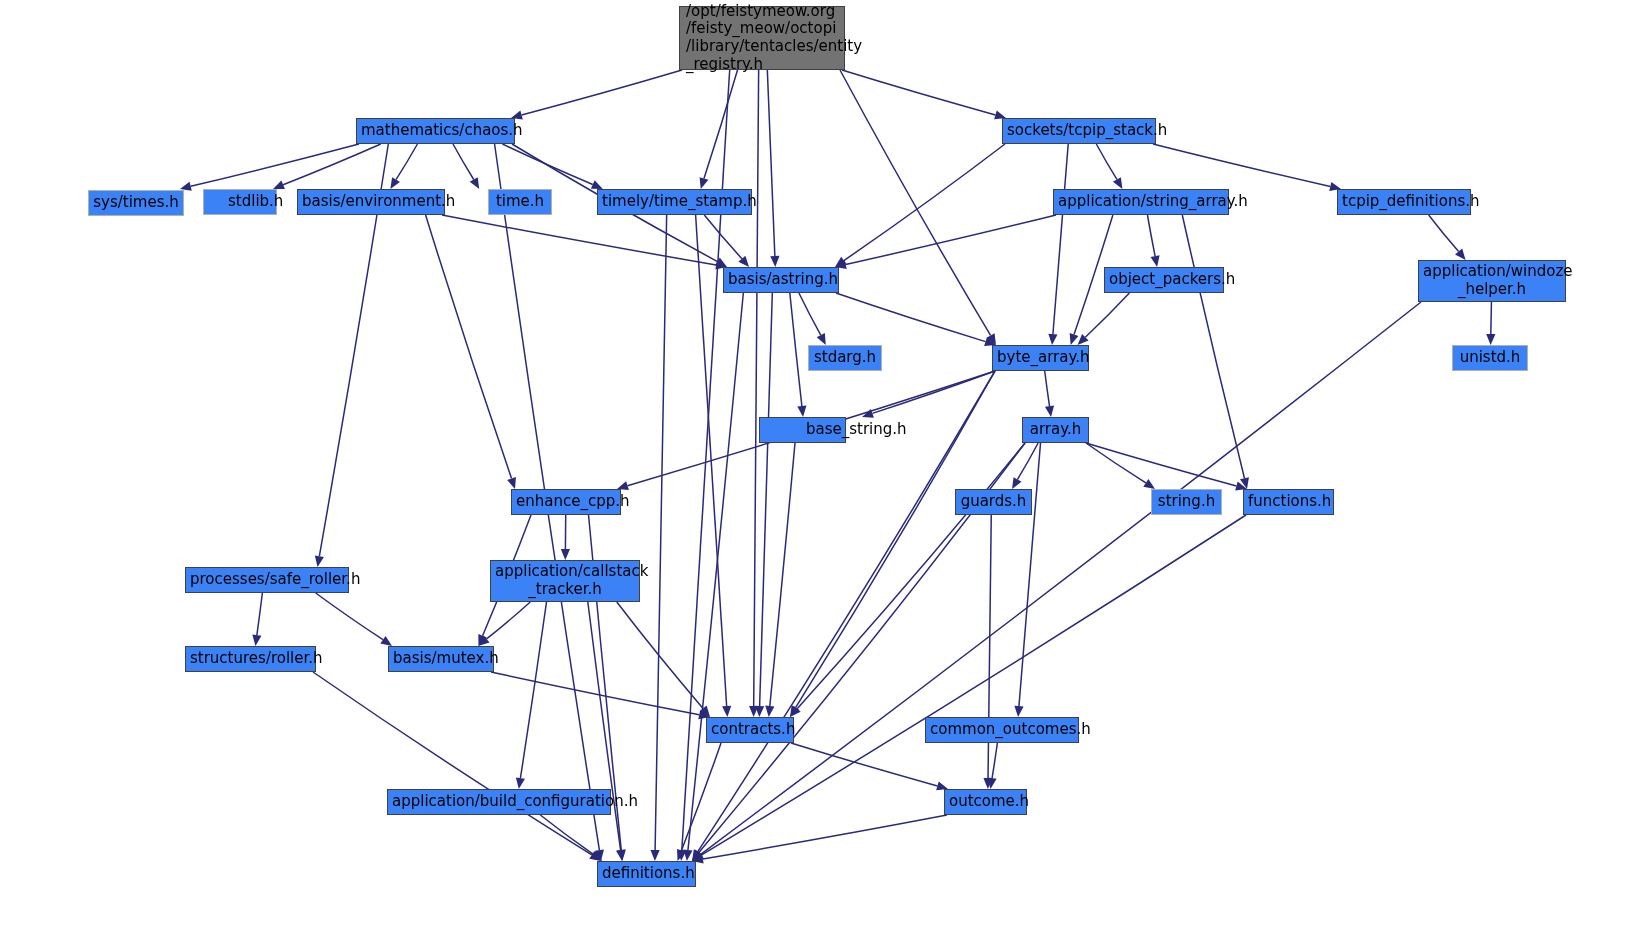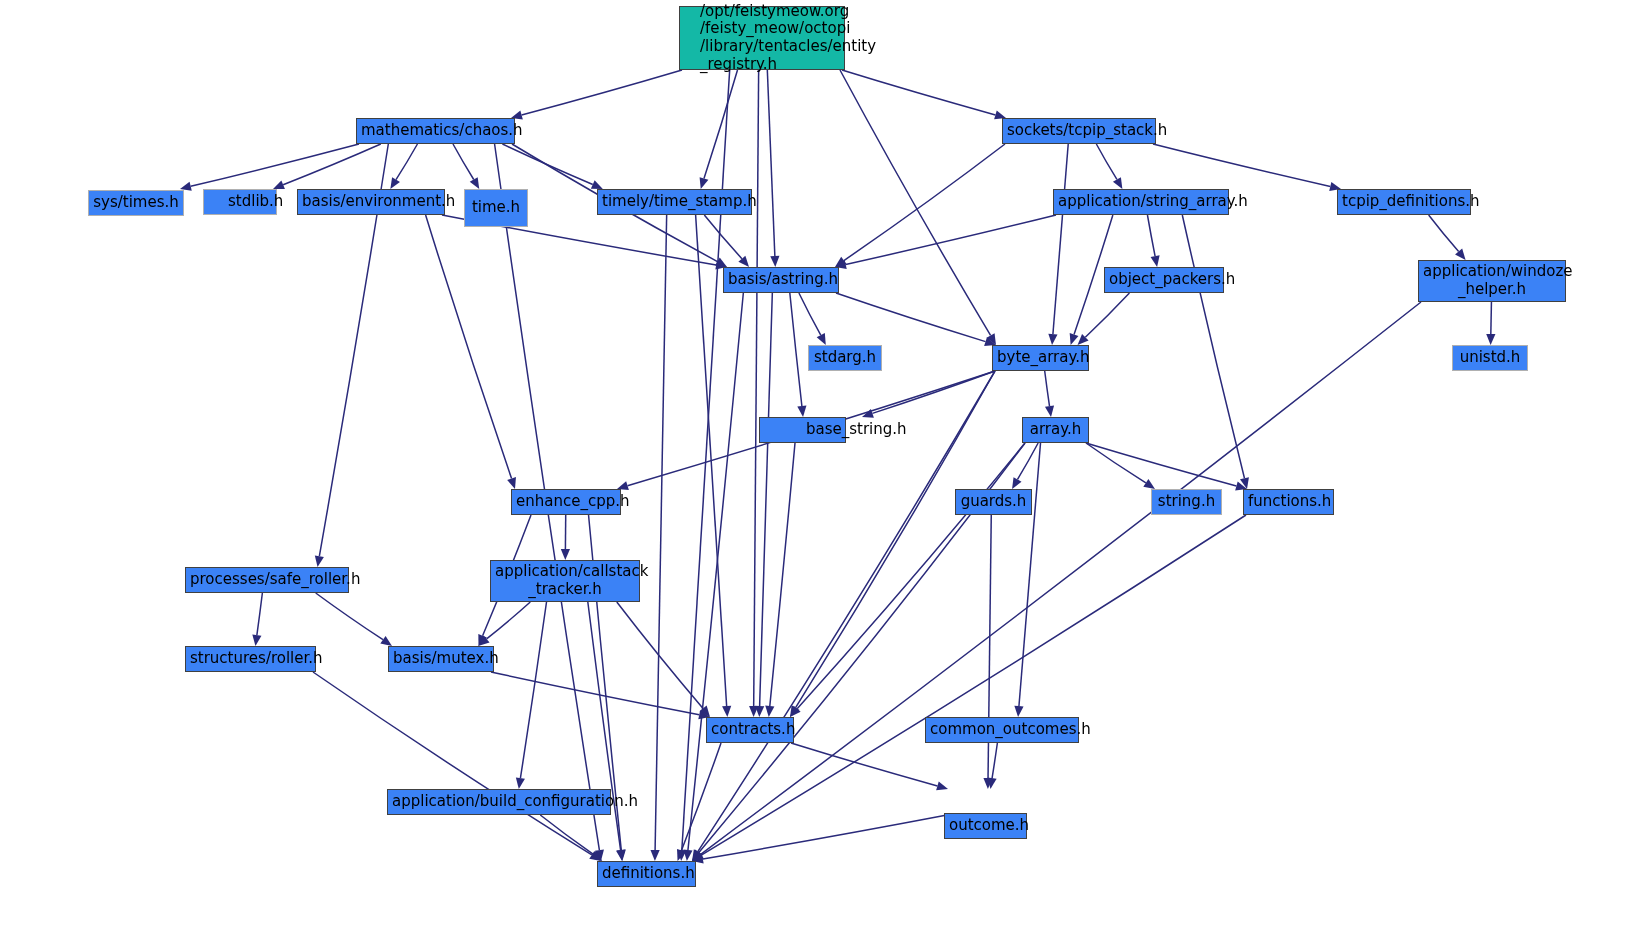--- a/index.html
+++ b/index.html
@@ -45,25 +45,25 @@
     line-height: 1.18;
     color: #000000;
     font-size: 15px;
     white-space: pre-line;
     padding: 0 4px;
   }
   .node-box.system {
     border: 1px solid #b0b0b0;
   }
   .node-box.root {
-    background: #14b8a6;
+    background: #737373;
     border: 1px solid #404040;
     text-align: left;
     justify-content: flex-start;
-    padding-left: 20px;
+    padding-left: 6px;
   }
   .node-label {
     display: block;
     white-space: pre-line;
     width: 100%;
   }
   .node-box.root .node-label {
     text-align: left;
   }
 </style>
@@ -212,21 +212,21 @@
   <div id="node-layer">
       <div class="node-box root" style="left: 679px; top: 6px; width: 166px; height: 64px;"><span class="node-label">/opt/feistymeow.org
 /feisty_meow/octopi
 /library/tentacles/entity
 _registry.h</span></div>
       <div class="node-box" style="left: 356px; top: 118px; width: 159px; height: 26px;"><span class="node-label">mathematics/chaos.h</span></div>
       <div class="node-box" style="left: 1002px; top: 118px; width: 154px; height: 26px;"><span class="node-label">sockets/tcpip_stack.h</span></div>
       <div class="node-box system" style="left: 88px; top: 190px; width: 96px; height: 26px;"><span class="node-label">sys/times.h</span></div>
       <div class="node-box system" style="left: 203px; top: 189px; width: 74px; height: 26px; padding-left: 24px;"><span class="node-label">stdlib.h</span></div>
       <div class="node-box" style="left: 297px; top: 189px; width: 148px; height: 26px;"><span class="node-label">basis/environment.h</span></div>
-      <div class="node-box system" style="left: 464px; top: 189px; width: 64px; height: 38px;"><span class="node-label">time.h</span></div>
+      <div class="node-box system" style="left: 488px; top: 189px; width: 64px; height: 26px;"><span class="node-label">time.h</span></div>
       <div class="node-box" style="left: 597px; top: 189px; width: 155px; height: 26px;"><span class="node-label">timely/time_stamp.h</span></div>
       <div class="node-box" style="left: 1053px; top: 189px; width: 176px; height: 26px;"><span class="node-label">application/string_array.h</span></div>
       <div class="node-box" style="left: 1337px; top: 189px; width: 134px; height: 26px;"><span class="node-label">tcpip_definitions.h</span></div>
       <div class="node-box" style="left: 1418px; top: 260px; width: 148px; height: 42px;"><span class="node-label">application/windoze
 _helper.h</span></div>
       <div class="node-box" style="left: 723px; top: 267px; width: 116px; height: 26px;"><span class="node-label">basis/astring.h</span></div>
       <div class="node-box" style="left: 1104px; top: 267px; width: 120px; height: 26px;"><span class="node-label">object_packers.h</span></div>
       <div class="node-box system" style="left: 808px; top: 345px; width: 74px; height: 26px;"><span class="node-label">stdarg.h</span></div>
       <div class="node-box" style="left: 992px; top: 345px; width: 97px; height: 26px;"><span class="node-label">byte_array.h</span></div>
       <div class="node-box system" style="left: 1452px; top: 345px; width: 76px; height: 26px;"><span class="node-label">unistd.h</span></div>
@@ -237,16 +237,16 @@
       <div class="node-box system" style="left: 1151px; top: 489px; width: 71px; height: 26px;"><span class="node-label">string.h</span></div>
       <div class="node-box" style="left: 1243px; top: 489px; width: 91px; height: 26px;"><span class="node-label">functions.h</span></div>
       <div class="node-box" style="left: 185px; top: 567px; width: 164px; height: 26px;"><span class="node-label">processes/safe_roller.h</span></div>
       <div class="node-box" style="left: 490px; top: 560px; width: 150px; height: 42px;"><span class="node-label">application/callstack
 _tracker.h</span></div>
       <div class="node-box" style="left: 185px; top: 646px; width: 131px; height: 26px;"><span class="node-label">structures/roller.h</span></div>
       <div class="node-box" style="left: 388px; top: 646px; width: 106px; height: 26px;"><span class="node-label">basis/mutex.h</span></div>
       <div class="node-box" style="left: 706px; top: 717px; width: 88px; height: 26px;"><span class="node-label">contracts.h</span></div>
       <div class="node-box" style="left: 925px; top: 717px; width: 154px; height: 26px;"><span class="node-label">common_outcomes.h</span></div>
       <div class="node-box" style="left: 387px; top: 789px; width: 224px; height: 26px;"><span class="node-label">application/build_configuration.h</span></div>
-      <div class="node-box" style="left: 944px; top: 789px; width: 83px; height: 26px; margin-top: 24px;"><span class="node-label">outcome.h</span></div>
+      <div class="node-box" style="left: 944px; top: 789px; width: 83px; height: 26px;"><span class="node-label">outcome.h</span></div>
       <div class="node-box" style="left: 597px; top: 861px; width: 99px; height: 26px;"><span class="node-label">definitions.h</span></div>
     </div>
 </div>
 
 </body></html>

